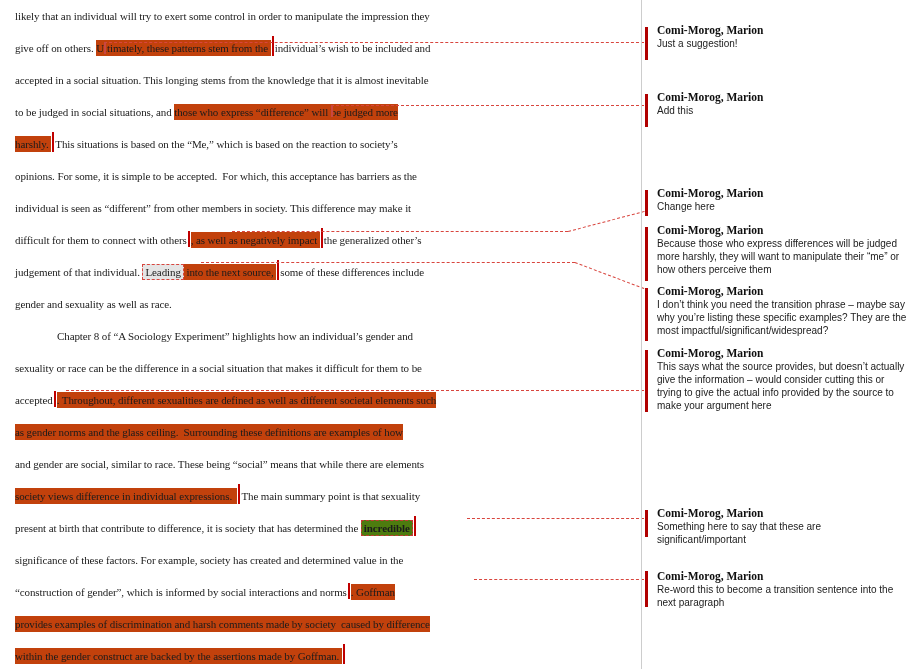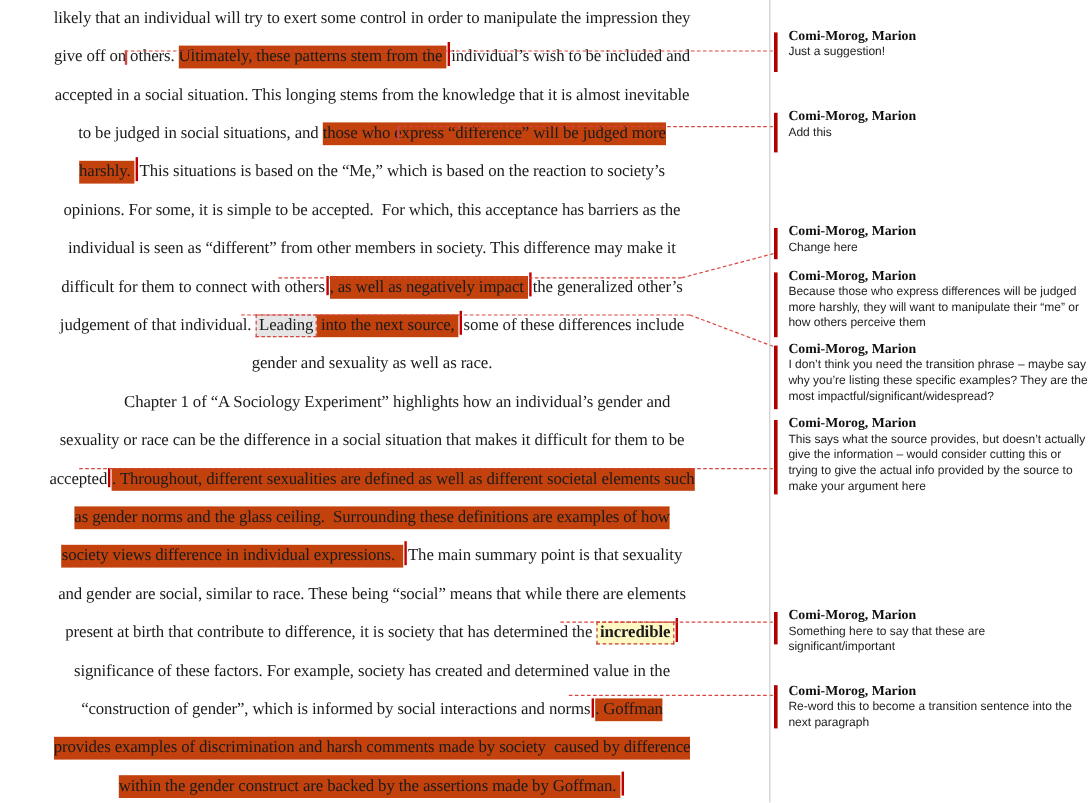--- a/index.html
+++ b/index.html
@@ -1,25 +1,25 @@
 <!DOCTYPE html>
 <html><head>
 <meta charset="utf-8">
 <style>
   html,body{margin:0;padding:0;background:#fff;}
   #stage{position:relative;width:907px;height:669px;background:#ffffff;overflow:hidden;
          font-family:"Liberation Serif",serif;}
   
   #doc{position:absolute;left:15px;top:0;width:590px;}
-  .doc-line{height:32px;line-height:32px;white-space:pre;font-size:14px;color:#1b1b1b;letter-spacing:-0.1px;text-align:center;}
+  .doc-line{height:32px;line-height:32px;white-space:pre;font-size:11px;color:#1b1b1b;letter-spacing:-0.1px;}
   .doc-line.indent{padding-left:42px;}
   .seg-b{font-weight:400;}
   .seg-h{background:#c2410c;padding:2px 0;}
   .seg-x{background:#e5e5e5;border:1px dashed #D8453E;padding:1px 2px;}
-  .seg-xb{background:#fef9c3;border:1px dashed #C43B34;font-weight:700;padding:1px 2px;}
+  .seg-xb{background:#4d7c0f;border:1px dashed #C43B34;font-weight:700;padding:1px 2px;}
   .mark{display:inline-block;width:2px;height:16px;background:#C00000;vertical-align:-3px;margin:0 1px;}
   .mark.tall{height:20px;vertical-align:-4px;}
   
   .conn{position:absolute;height:0;border-top:1px dashed #D8453E;pointer-events:none;}
   .tick{position:absolute;width:2px;height:12px;background:#C94742;pointer-events:none;}
   .diag{position:absolute;height:0;border-top:1px dashed #D8453E;transform-origin:0 0;pointer-events:none;}
   
   .divider{position:absolute;top:0;width:1px;background:#CDCDCD;}
   .bracket{position:absolute;width:3px;background:#B00000;}
   .comment{position:absolute;width:252px;}
@@ -34,26 +34,26 @@
       <div class="doc-line"><span class="seg-p">likely that an individual will try to exert some control in order to manipulate the impression they</span></div>
       <div class="doc-line"><span class="seg-p">give off on others. </span><span class="seg-h">Ultimately, these patterns stem from the </span><span class="mark tall"></span><span class="seg-p">individual’s wish to be included and</span></div>
       <div class="doc-line"><span class="seg-p">accepted in a social situation. This longing stems from the knowledge that it is almost inevitable</span></div>
       <div class="doc-line"><span class="seg-p">to be judged in social situations, and </span><span class="seg-h">those who express “difference” will be judged more</span></div>
       <div class="doc-line"><span class="seg-h">harshly. </span><span class="mark tall"></span><span class="seg-p">This situations is based on the “Me,” which is based on the reaction to society’s</span></div>
       <div class="doc-line"><span class="seg-p">opinions. For some, it is simple to be accepted.  For which, this acceptance has barriers as the</span></div>
       <div class="doc-line"><span class="seg-p">individual is seen as “different” from other members in society. This difference may make it</span></div>
       <div class="doc-line"><span class="seg-p">difficult for them to connect with others</span><span class="mark"></span><span class="seg-h">, as well as negatively impact </span><span class="mark tall"></span><span class="seg-p">the generalized other’s</span></div>
       <div class="doc-line"><span class="seg-p">judgement of that individual. </span><span class="seg-x">Leading</span><span class="seg-h"> into the next source, </span><span class="mark tall"></span><span class="seg-p">some of these differences include</span></div>
       <div class="doc-line"><span class="seg-p">gender and sexuality as well as race.</span></div>
-      <div class="doc-line indent"><span class="seg-p">Chapter 1 of “A Sociology Experiment” highlights how an individual’s gender and</span></div>
+      <div class="doc-line indent"><span class="seg-p">Chapter 8 of “A Sociology Experiment” highlights how an individual’s gender and</span></div>
       <div class="doc-line"><span class="seg-p">sexuality or race can be the difference in a social situation that makes it difficult for them to be</span></div>
       <div class="doc-line"><span class="seg-p">accepted</span><span class="mark"></span><span class="seg-h">. Throughout, different sexualities are defined as well as different societal elements such</span></div>
       <div class="doc-line"><span class="seg-h">as gender norms and the glass ceiling.  Surrounding these definitions are examples of how</span></div>
+      <div class="doc-line"><span class="seg-p">and gender are social, similar to race. These being “social” means that while there are elements</span></div>
       <div class="doc-line"><span class="seg-h">society views difference in individual expressions.  </span><span class="mark tall"></span><span class="seg-p">The main summary point is that sexuality</span></div>
-      <div class="doc-line"><span class="seg-p">and gender are social, similar to race. These being “social” means that while there are elements</span></div>
       <div class="doc-line"><span class="seg-p">present at birth that contribute to difference, it is society that has determined the </span><span class="seg-xb">incredible</span><span class="mark tall"></span></div>
       <div class="doc-line"><span class="seg-p">significance of these factors. </span><span class="seg-b">For example, society has created and determined value in the</span></div>
       <div class="doc-line"><span class="seg-b">“construction of gender”, which is informed by social interactions and norms</span><span class="mark"></span><span class="seg-h">. Goffman</span></div>
       <div class="doc-line"><span class="seg-h">provides examples of discrimination and harsh comments made by society  caused by difference</span></div>
       <div class="doc-line"><span class="seg-h">within the gender construct are backed by the assertions made by Goffman. </span><span class="mark tall"></span></div>
     </div>
   <div id="connectors">
       <div class="conn" style="left: 104px; top: 42px; width: 540px;"></div>
       <div class="tick" style="left: 104px; top: 42px;"></div>
       <div class="conn" style="left: 331px; top: 105px; width: 313px;"></div>

